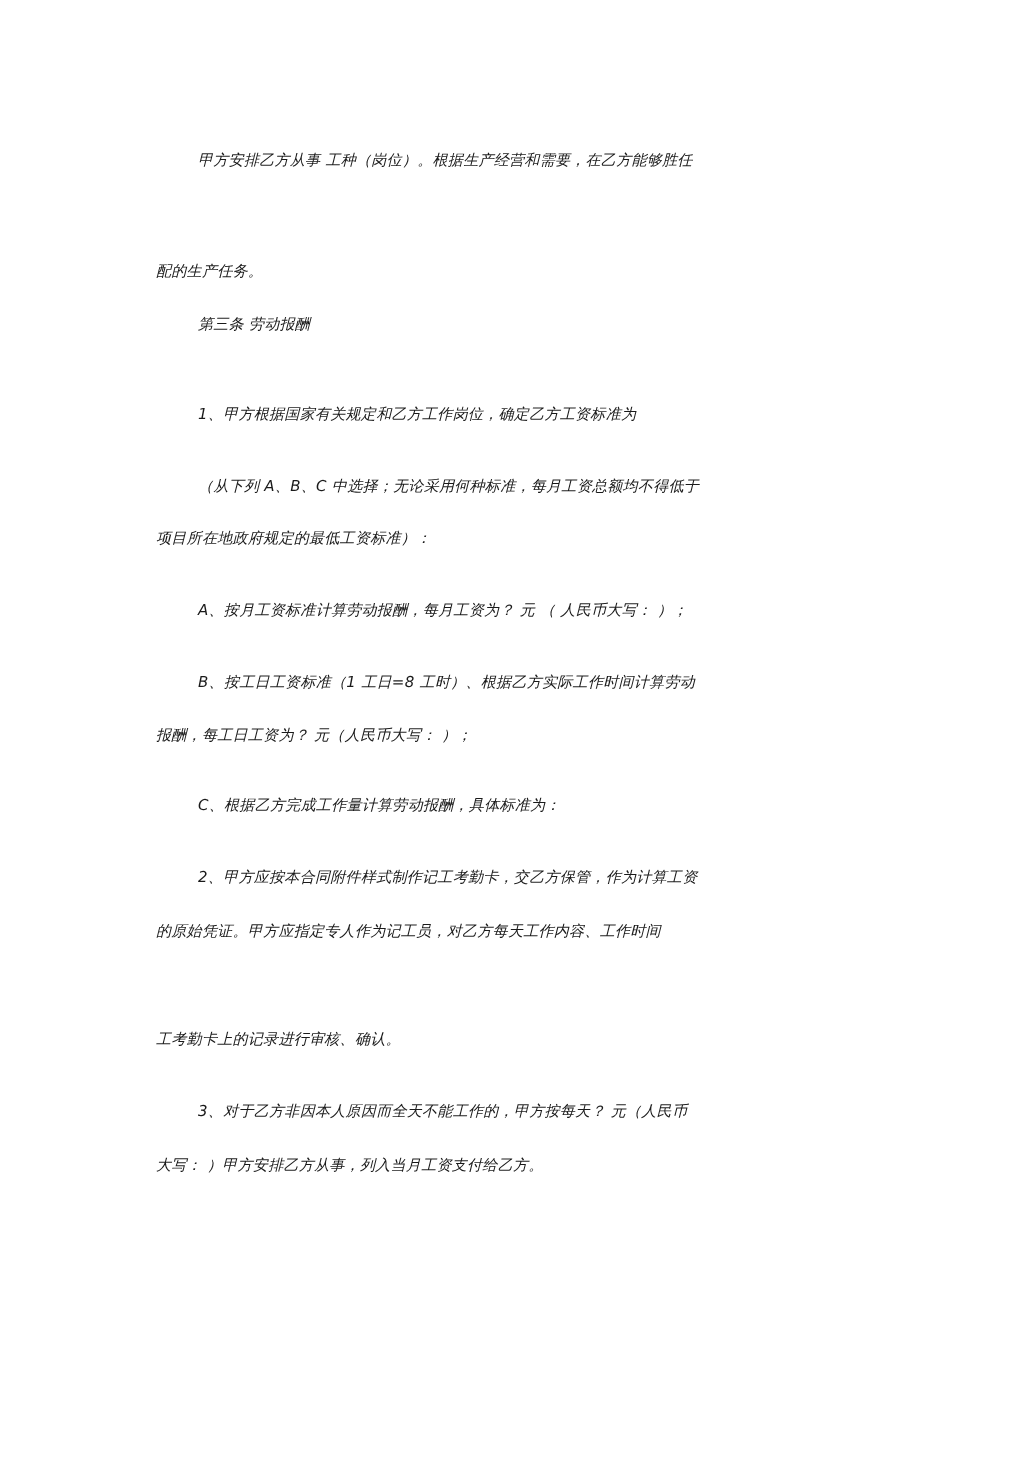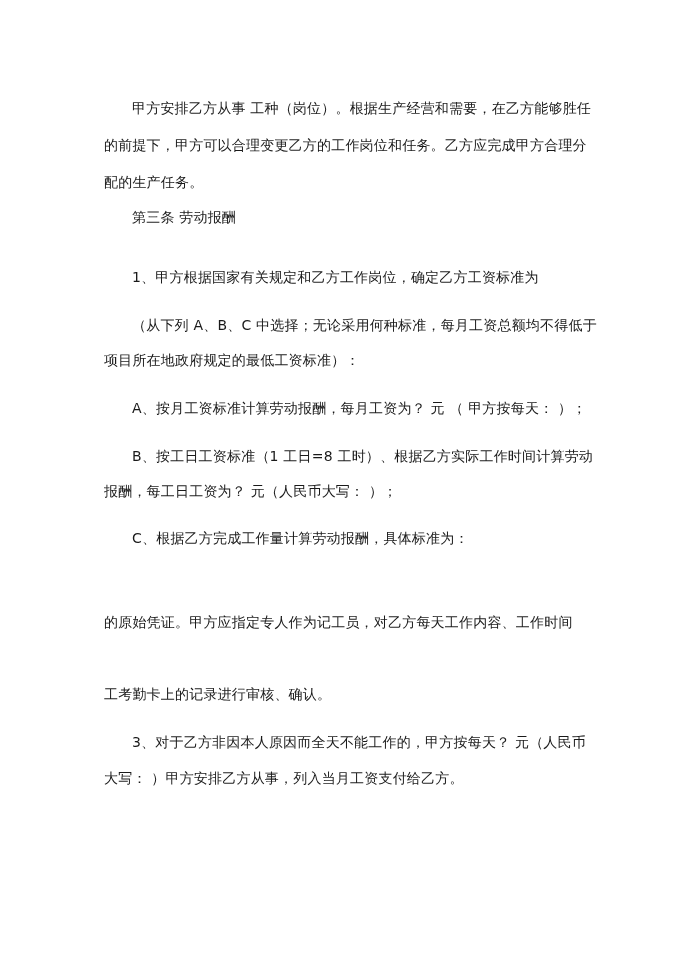--- a/index.html
+++ b/index.html
@@ -19,51 +19,52 @@
       position: absolute;
       left: 0;
       top: 0;
       width: 690px;
       height: 976px;
       background: #ffffff;
     }
     .line {
       position: absolute;
       left: 104px;
-      font-size: 14px;
+      font-size: 10px;
       line-height: 20px;
       white-space: nowrap;
       letter-spacing: 0.2px;
+      font-style: italic;
     }
     .indent {
       left: 132px;
     }
   </style>
 </head>
 <body>
 
 <div class="page">
 
   <div class="line indent" style="top:98px;">甲方安排乙方从事 工种（岗位）。根据生产经营和需要，在乙方能够胜任</div>
-  <div class="line" style="top:135px;">的前提下，甲方可以合理变更乙方的工作岗位和任务。乙方应完成甲方合理分</div>
   <div class="line" style="top:172px;">配的生产任务。</div>
 
   <div class="line indent" style="top:207px;">第三条 劳动报酬</div>
 
   <div class="line indent" style="top:267px;">1、甲方根据国家有关规定和乙方工作岗位，确定乙方工资标准为</div>
 
   <div class="line indent" style="top:315px;">（从下列 A、B、C 中选择；无论采用何种标准，每月工资总额均不得低于</div>
   <div class="line" style="top:350px;">项目所在地政府规定的最低工资标准）：</div>
 
-  <div class="line indent" style="top:398px;">A、按月工资标准计算劳动报酬，每月工资为？ 元 （ 甲方按每天：  ）；</div>
+  <div class="line indent" style="top:398px;">A、按月工资标准计算劳动报酬，每月工资为？ 元 （ 人民币大写：  ）；</div>
 
   <div class="line indent" style="top:446px;">B、按工日工资标准（1 工日=8 工时）、根据乙方实际工作时间计算劳动</div>
   <div class="line" style="top:481px;">报酬，每工日工资为？ 元（人民币大写：  ）；</div>
 
   <div class="line indent" style="top:528px;">C、根据乙方完成工作量计算劳动报酬，具体标准为：</div>
 
+  <div class="line indent" style="top:576px;">2、甲方应按本合同附件样式制作记工考勤卡，交乙方保管，作为计算工资</div>
   <div class="line" style="top:612px;">的原始凭证。甲方应指定专人作为记工员，对乙方每天工作内容、工作时间</div>
   <div class="line" style="top:684px;">工考勤卡上的记录进行审核、确认。</div>
 
   <div class="line indent" style="top:732px;">3、对于乙方非因本人原因而全天不能工作的，甲方按每天？ 元（人民币</div>
   <div class="line" style="top:768px;">大写：  ）甲方安排乙方从事，列入当月工资支付给乙方。</div>
 
 </div>
 
 </body></html>

